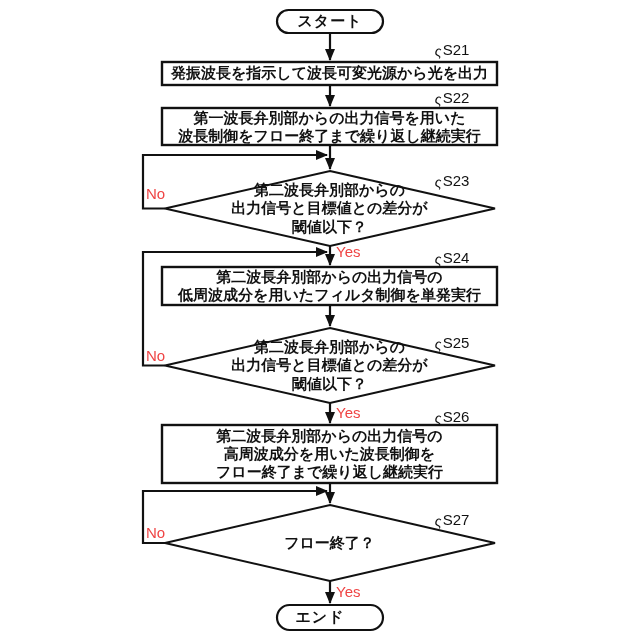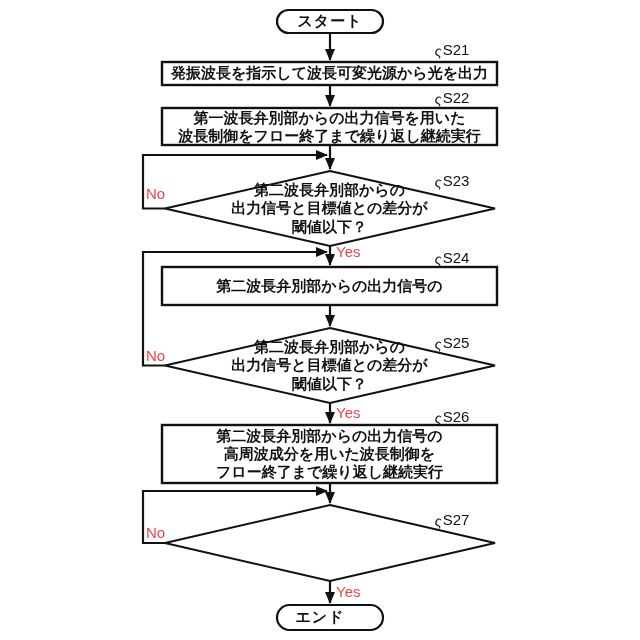--- a/index.html
+++ b/index.html
@@ -81,34 +81,38 @@
   </div>
 
   <div class="node-label dec-label" style="left:162px;top:171px;width:335px;height:75px;">
     <div class="tline">第二波長弁別部からの</div>
     <div class="tline">出力信号と目標値との差分が</div>
     <div class="tline">閾値以下？</div>
   </div>
 
   <div class="node-label proc-label" style="left:162px;top:267px;width:335px;height:38px;">
     <div class="tline">第二波長弁別部からの出力信号の</div>
+    <div class="tline">低周波成分を用いたフィルタ制御を単発実行</div>
   </div>
 
   <div class="node-label dec-label" style="left:162px;top:328px;width:335px;height:75px;">
     <div class="tline">第二波長弁別部からの</div>
     <div class="tline">出力信号と目標値との差分が</div>
     <div class="tline">閾値以下？</div>
   </div>
 
   <div class="node-label proc-label" style="left:162px;top:425px;width:335px;height:58px;">
     <div class="tline">第二波長弁別部からの出力信号の</div>
     <div class="tline">高周波成分を用いた波長制御を</div>
     <div class="tline">フロー終了まで繰り返し継続実行</div>
   </div>
 
+  <div class="node-label dec-label" style="left:162px;top:505px;width:335px;height:76px;">
+    <div class="tline">フロー終了？</div>
+  </div>
 
   <div class="node-label terminal-label" style="left:277px;top:605px;width:86px;height:25px;">
     <div class="tline">エンド</div>
   </div>
 
   <div class="step-marker" style="left:435px;top:41px;">
     <span class="squiggle">ς</span>
       <span>S21</span>
   </div>
   <div class="step-marker" style="left:435px;top:89px;">

